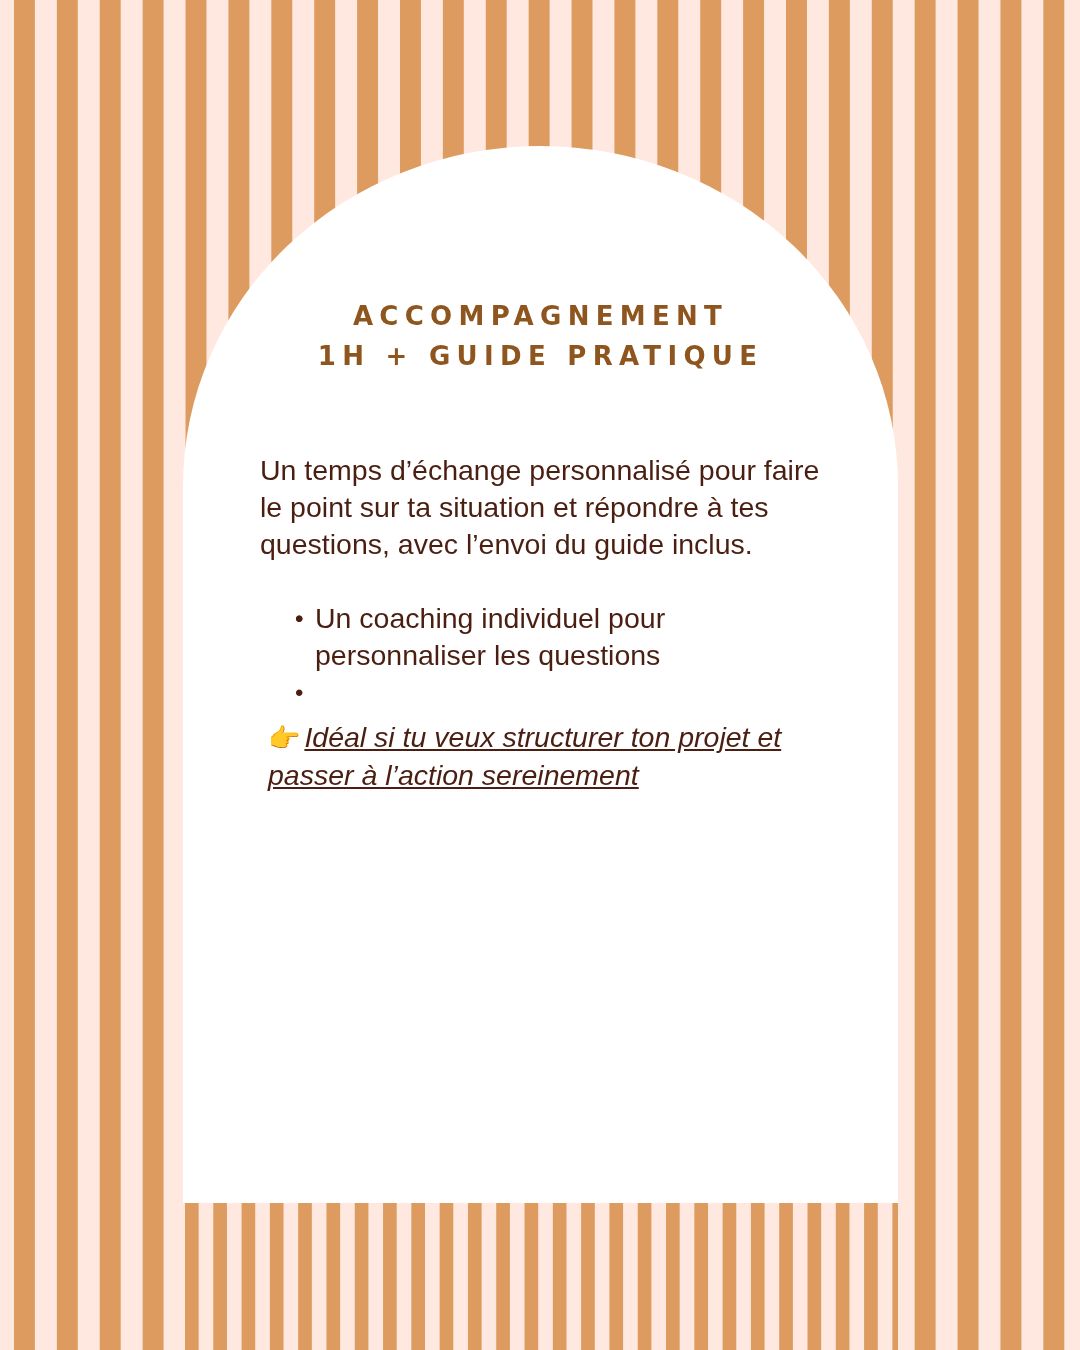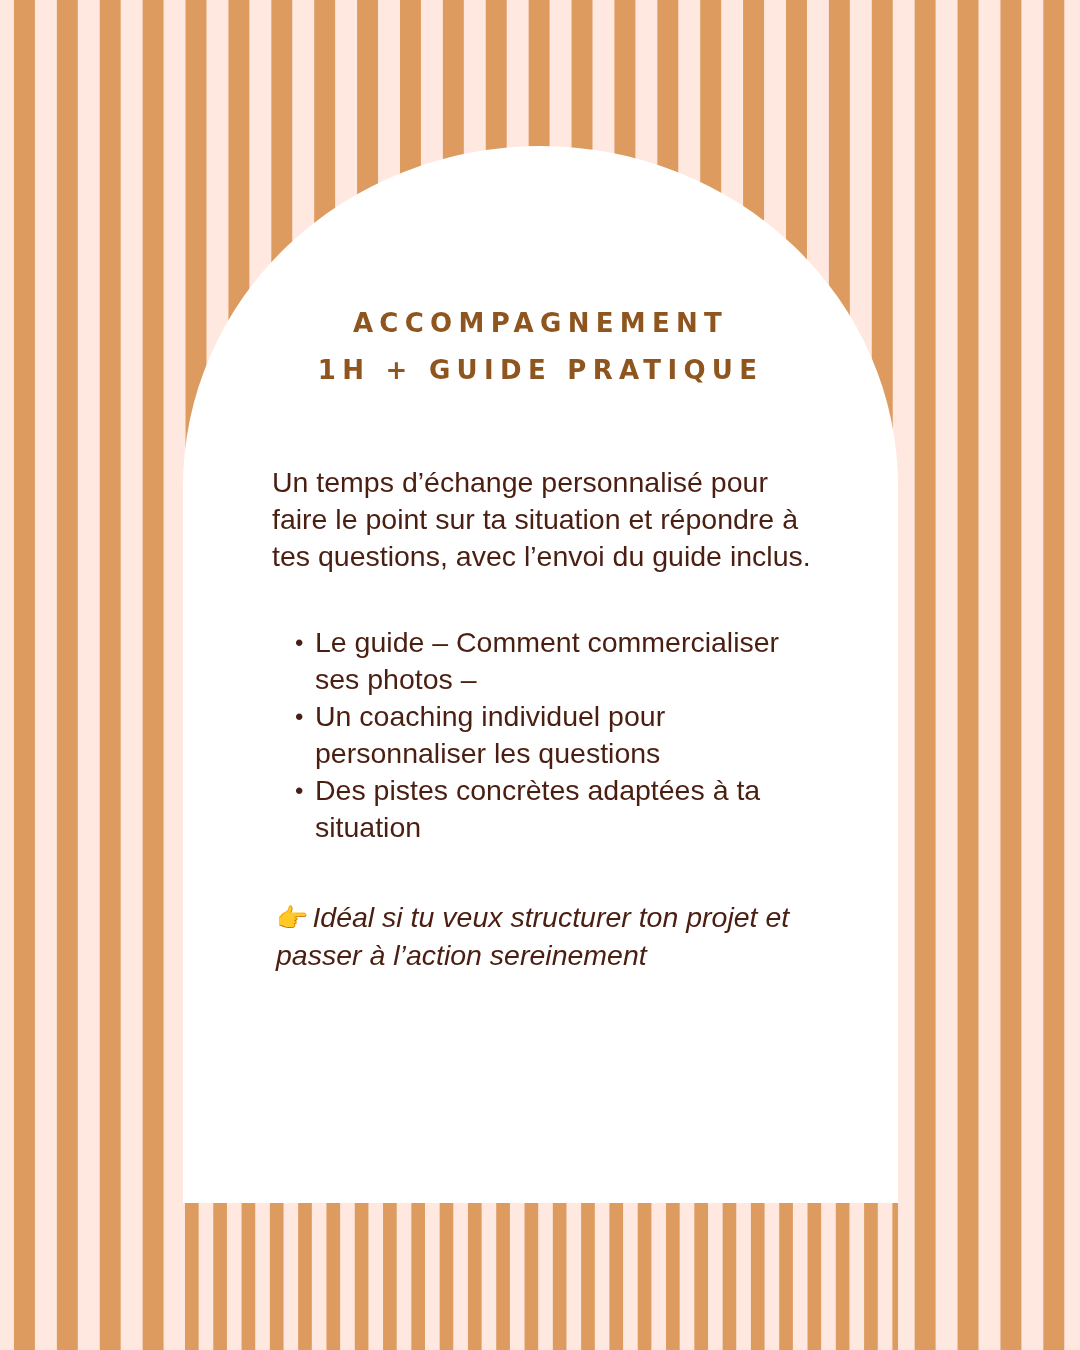--- a/index.html
+++ b/index.html
@@ -58,51 +58,52 @@
       top: 296px;
       width: 715px;
       text-align: center;
       color: #8f551f;
       font-family: "DejaVu Sans", sans-serif;
       font-weight: bold;
       font-size: 26px;
       letter-spacing: 6.3px;
       line-height: 40px;
     }
-    .title div { white-space: nowrap; margin-top: 7px; }
+    .title div { white-space: nowrap; }
     .body {
       position: absolute;
       left: 260px;
       top: 452px;
       width: 570px;
       color: #4a1f12;
       font-family: "Liberation Sans", sans-serif;
       font-size: 28.5px;
       line-height: 37px;
     }
-    .para { margin: 12px; }
+    .para { margin: 0; }
     .spacer { height: 37px; }
     ul.features {
       list-style: none;
       margin: 0;
       padding: 0 0 0 55px;
     }
     ul.features li {
       position: relative;
       line-height: 37px;
     }
     ul.features li .bullet {
       position: absolute;
       left: -20px;
       top: 0;
       font-size: 24px;
     }
     .closing {
       font-style: italic;
-      margin: 16px;
+      margin: 8px;
+      text-decoration: underline;
     }
     .pointer-icon {
       display: inline-block;
       font-style: normal;
       color: #f5c84a;
       font-size: 26px;
       margin-right: 4px;
     }
   </style>
 </head>
@@ -116,28 +117,26 @@
   <div>ACCOMPAGNEMENT</div>
   <div>1H + GUIDE PRATIQUE</div>
 </div>
 
 <div class="body">
   <p class="para">Un temps d’échange personnalisé pour faire le point sur ta situation et répondre à tes questions, avec l’envoi du guide inclus.</p>
   <div class="spacer"></div>
   <ul class="features">
     <li>
       <span class="bullet">•</span>
-      <span>Le guide – Comment commercialiser ses photos –</span>
     </li>
     <li>
       <span class="bullet">•</span>
       <span>Un coaching individuel pour personnaliser les questions</span>
     </li>
     <li>
       <span class="bullet">•</span>
-      <span>Des pistes concrètes adaptées à ta situation</span>
     </li>
   </ul>
   <div class="spacer"></div>
   <p class="closing">
     <span class="pointer-icon">👉</span><span>Idéal si tu veux structurer ton projet et passer à l’action sereinement</span>
   </p>
 </div>
 
 </body></html>

